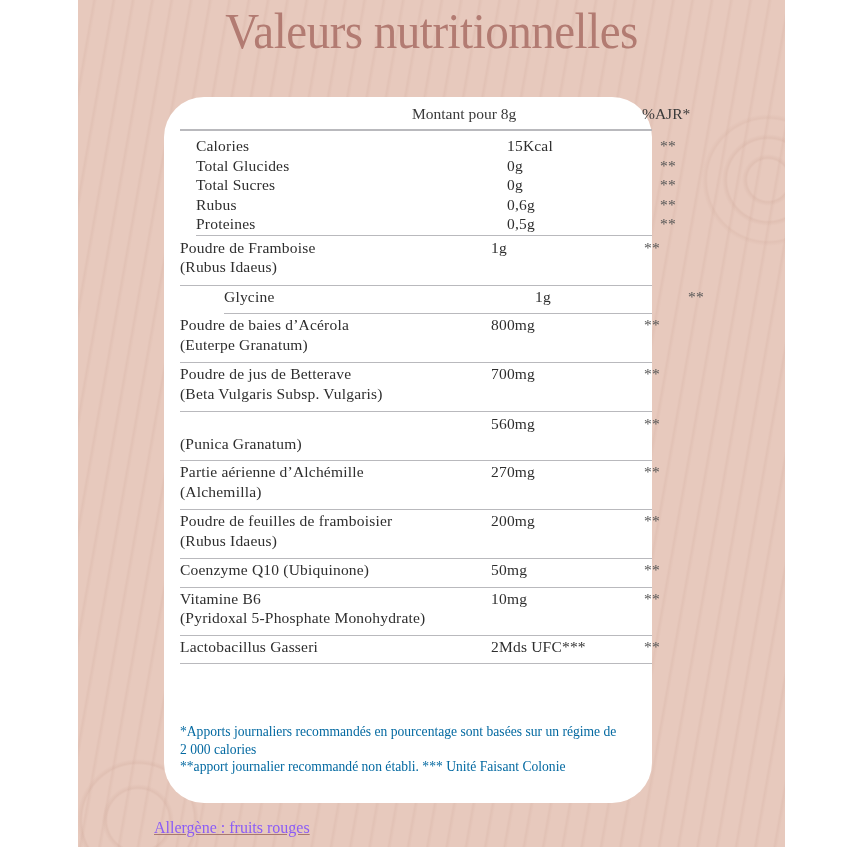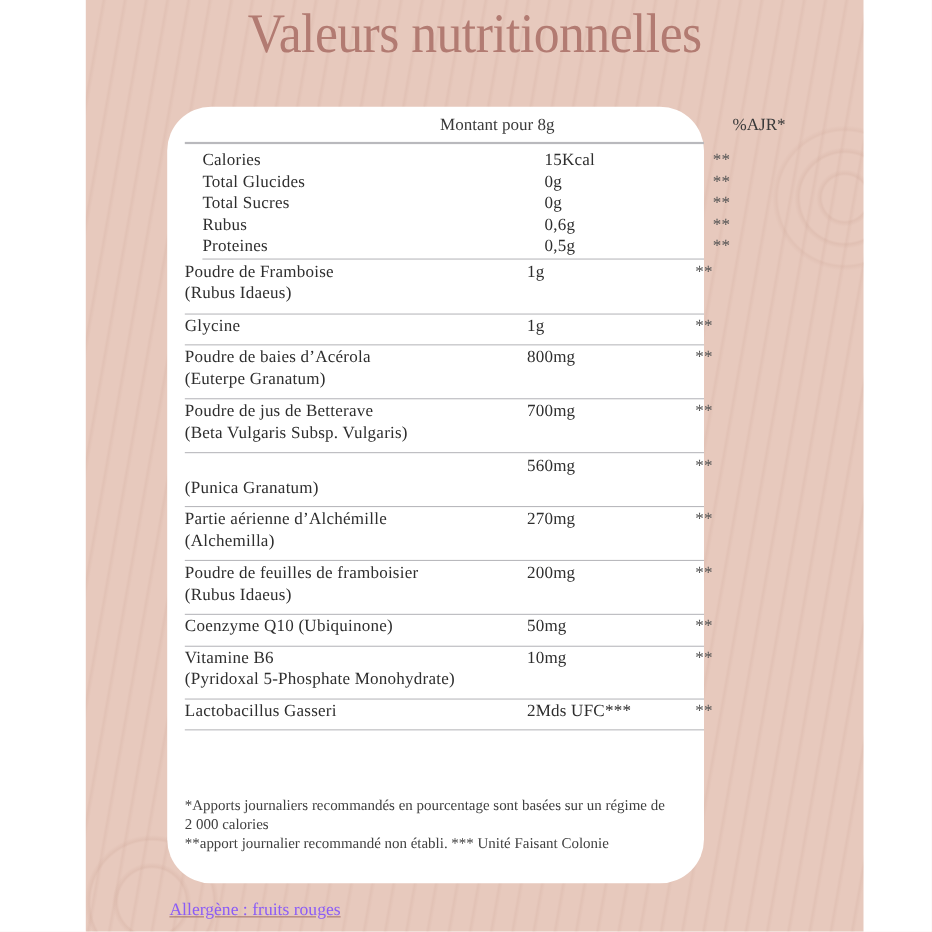--- a/index.html
+++ b/index.html
@@ -11,39 +11,39 @@
       radial-gradient(circle at 690px 180px, rgba(255,255,255,0.0) 0, rgba(255,255,255,0.0) 20px, rgba(205,165,150,0.25) 22px, rgba(255,255,255,0) 26px, rgba(255,255,255,0) 40px, rgba(205,165,150,0.25) 42px, rgba(255,255,255,0) 46px, rgba(255,255,255,0) 60px, rgba(205,165,150,0.2) 62px, rgba(255,255,255,0) 66px),
       radial-gradient(circle at 60px 820px, rgba(255,255,255,0) 0, rgba(255,255,255,0) 30px, rgba(205,165,150,0.25) 32px, rgba(255,255,255,0) 36px, rgba(255,255,255,0) 55px, rgba(205,165,150,0.25) 57px, rgba(255,255,255,0) 61px),
       repeating-linear-gradient(100deg, rgba(210,172,158,0.0) 0px, rgba(210,172,158,0.0) 14px, rgba(210,172,158,0.25) 16px, rgba(210,172,158,0.0) 19px);
   }
   .title {
     position:absolute; left:0; right:0; top:4px; text-align:center;
     font-size:47px; color:#b27b72; letter-spacing:-0.5px; font-weight:normal;
     transform:scaleY(1.08);
   }
   .card {
-    position:absolute; left:152px; top:97px; width:488px; height:706px;
+    position:absolute; left:164px; top:97px; width:488px; height:706px;
     background:#ffffff; border-radius:40px;
   }
   .thead {
     position:absolute; left:16px; right:0; top:6px; height:26px;
     font-size:15.5px; color:#3a3a3a;
     border-bottom:2px solid #b9b9bd;
   }
   .thead .h-amount { position:absolute; left:232px; top:2px; }
-  .thead .h-ajr { position:absolute; left:462px; top:2px;margin-left:36px; }
+  .thead .h-ajr { position:absolute; left:462px; top:2px; }
   .rows { position:absolute; left:16px; right:0; top:38px; }
   .group { position:relative; border-bottom:1.5px solid #b9b9bd; }
   .line { position:relative; height:19.5px; font-size:15.5px; color:#2e2e2e; letter-spacing:0.2px; }
   .line .name { position:absolute; left:0; top:0; white-space:nowrap; }
   .line .amt { position:absolute; left:311px; top:0; white-space:nowrap; }
   .line .ajr { position:absolute; left:464px; top:0; color:#555; white-space:nowrap; }
   .foot {
     position:absolute; left:16px; right:30px; top:626px;
-    font-size:13.6px; color:#404040; line-height:17.5px;
+    font-size:13.6px; color:#0369a1; line-height:17.5px;
   }
   .allergen {
     position:absolute; left:154px; top:819px; font-size:16px; color:#8b5cf6;
     text-decoration:underline; text-decoration-color:#a97870;
   }
 </style>
 </head>
 <body>
 
 <div class="panel">
@@ -88,21 +88,21 @@
           <span class="name">Poudre de Framboise</span>
           <span class="amt">1g</span>
           <span class="ajr">**</span>
         </div>
         <div class="line">
           <span class="name">(Rubus Idaeus)</span>
           <span class="amt"></span>
           <span class="ajr"></span>
         </div>
       </div>
-      <div class="group" style="padding-top: 2px; padding-bottom: 6px;">
+      <div class="group" style="padding-top: 2px; padding-bottom: 6px; margin-left: 44px;">
         <div class="line">
           <span class="name">Glycine</span>
           <span class="amt">1g</span>
           <span class="ajr">**</span>
         </div>
       </div>
       <div class="group" style="padding-top: 2px; padding-bottom: 7px;">
         <div class="line">
           <span class="name">Poudre de baies d’Acérola</span>
           <span class="amt">800mg</span>

